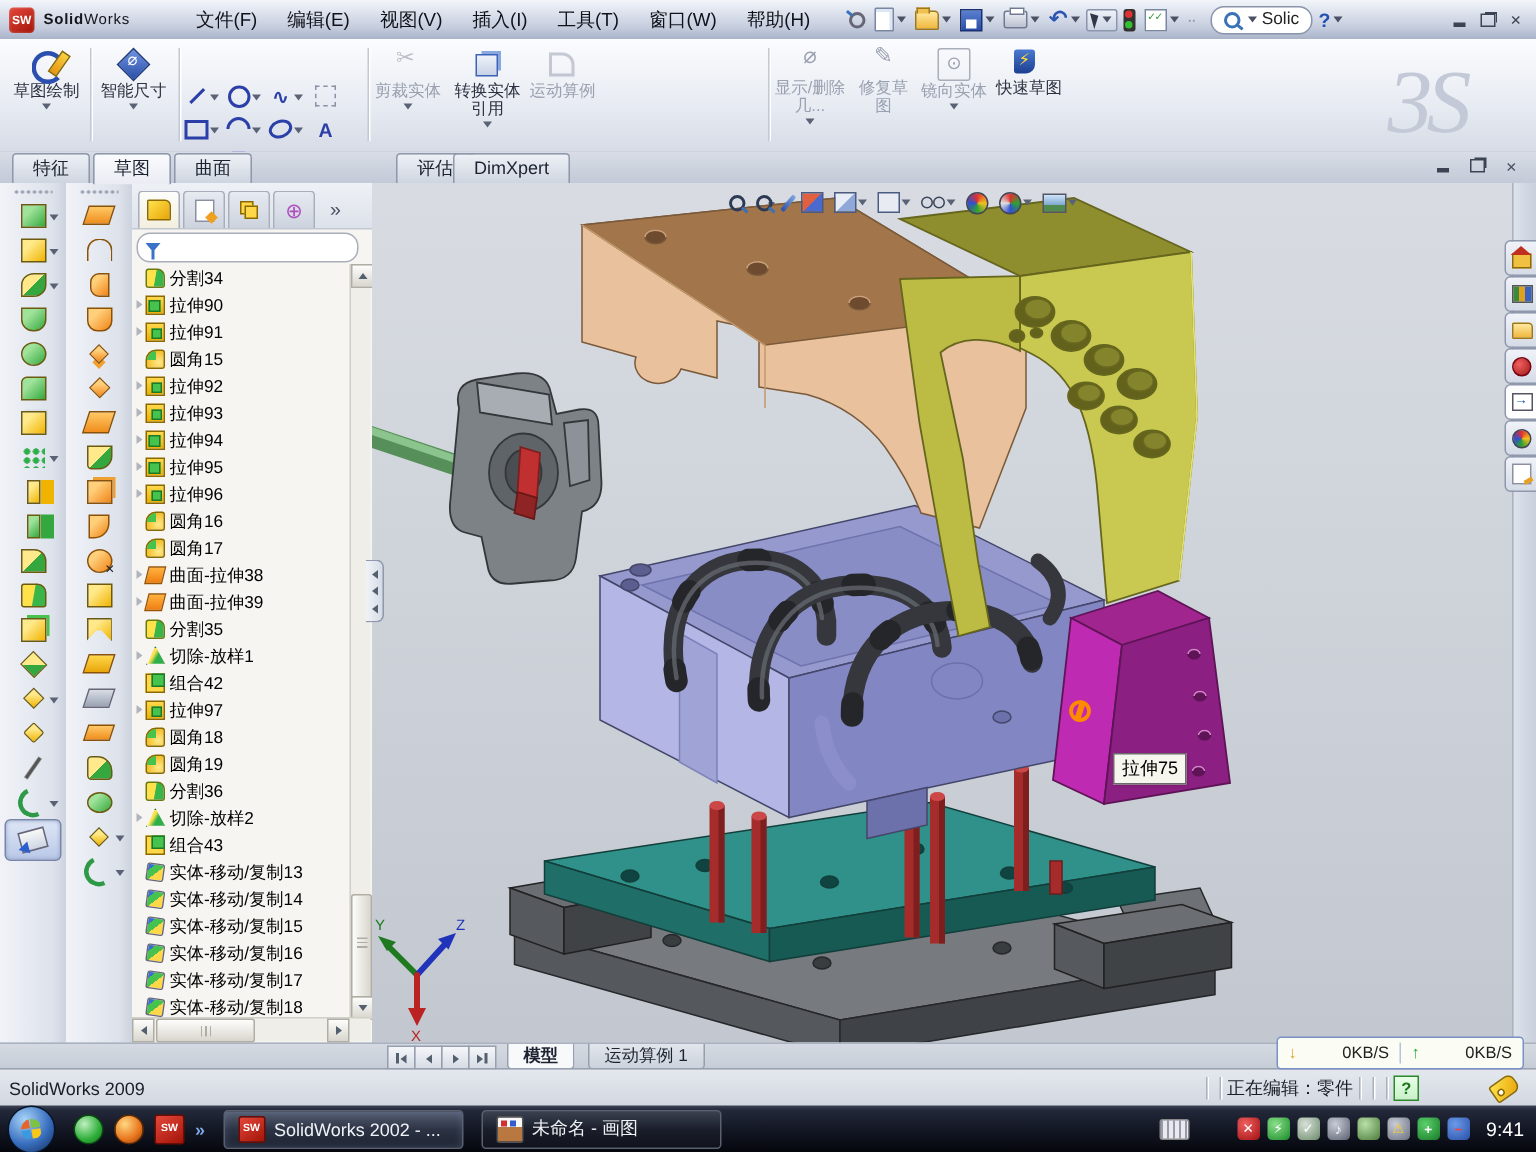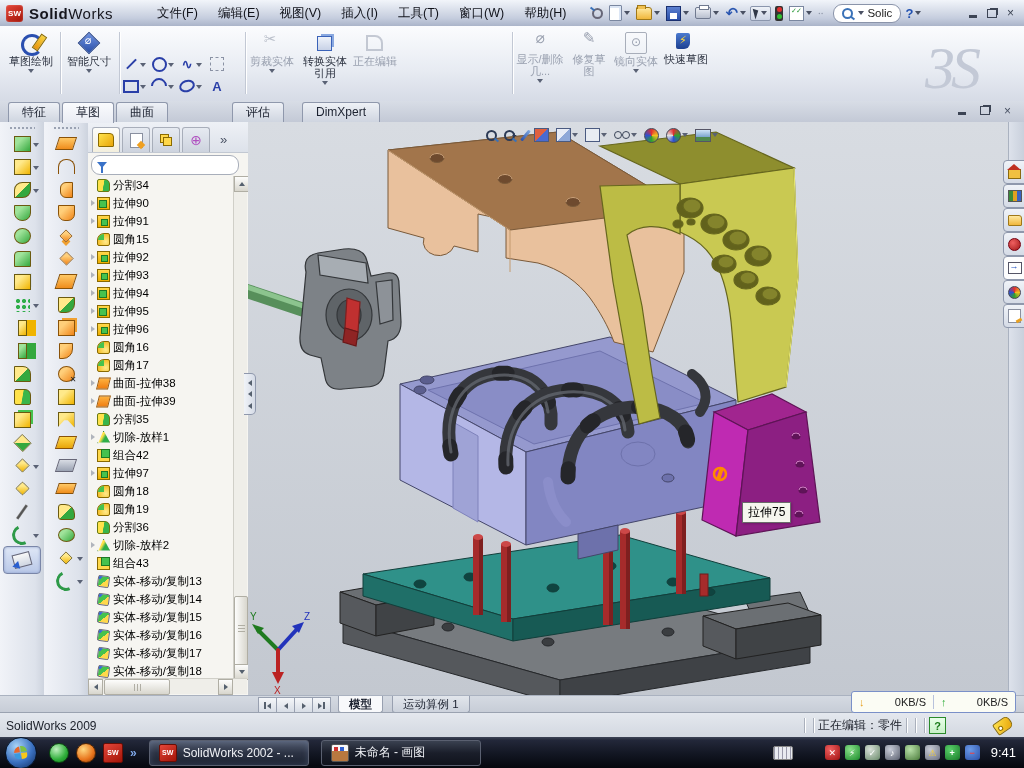--- a/index.html
+++ b/index.html
@@ -5,21 +5,21 @@
   html,body{margin:0;padding:0;background:#555;}
   .screen{position:relative;width:1024px;height:768px;overflow:hidden;
           font-family:"Liberation Sans","DejaVu Sans",sans-serif;background:#c9ced6;}
   .abs{position:absolute;}
 
   
   .titlebar{left:0;top:0;width:1024px;height:26px;background:linear-gradient(#f2f5fa,#c5cdde 70%,#aab4c9);
             border-bottom:1px solid #8a94aa;display:flex;align-items:center;}
   .swlogo{width:17px;height:17px;margin-left:6px;border-radius:3px;background:linear-gradient(145deg,#e4473a,#a31408);
           color:#fff;font-size:8px;font-weight:bold;display:flex;align-items:center;justify-content:center;box-shadow:inset 0 0 2px #fff5;}
-  .apptitle{margin-left:6px;font-size:15px;color:#15151c;letter-spacing:.5px;}
+  .apptitle{margin-left:6px;font-size:10px;color:#15151c;letter-spacing:.5px;}
   .apptitle .b{font-weight:bold}
   .menus{display:flex;margin-left:34px;}
   .menu{font-size:12.5px;color:#10121a;padding:3px 10px;cursor:default;}
   .qat{display:flex;align-items:center;margin-left:14px;gap:2px;}
   .qbtn{height:20px;display:flex;align-items:center;justify-content:center;padding:0 2px;border-radius:2px;}
   .dd{width:0;height:0;border-left:3px solid transparent;border-right:3px solid transparent;border-top:4px solid #4a5163;margin-left:2px;}
   .ic-doc{width:11px;height:14px;background:#fff;border:1px solid #7a87a0;border-radius:1px;box-shadow:inset -2px 2px 0 #dce6f5;}
   .ic-folder{width:14px;height:11px;background:linear-gradient(#ffe9a0,#f0b73c);border:1px solid #a07818;border-radius:1px 3px 1px 1px;position:relative;}
   .ic-folder::before{content:"";position:absolute;top:-3px;left:0;width:7px;height:3px;background:#f0c050;border:1px solid #a07818;border-bottom:none;}
   .ic-save{width:13px;height:13px;background:linear-gradient(#5b7fd0,#2a4fa8);border:1px solid #1a3070;position:relative;}
@@ -377,21 +377,21 @@
       <div>剪裁实体</div>
         <div class="ddc"></div>
     </div>
     <div class="cbtn" style="left:299px;width:52px;">
       <div class="big bigcube"></div>
       <div>转换实体引用</div>
         <div class="ddc"></div>
     </div>
     <div class="cbtn dis" style="left:353px;width:44px;">
       <div class="big goff"></div>
-      <div>正在编辑</div>
+      <div>运动算例</div>
     </div>
     <div class="vsep" style="left:512px;"></div>
     <div class="cbtn dis" style="left:516px;width:48px;">
       <div class="big" style="width:20px;height:20px;color:#9aa1b0;font-size:15px;">⌀</div>
       <div>显示/删除几...</div>
         <div class="ddc"></div>
     </div>
     <div class="cbtn dis" style="left:568px;width:42px;">
       <div class="big" style="width:20px;height:20px;color:#9aa1b0;font-size:15px;">✎</div>
       <div>修复草图</div>
@@ -406,21 +406,21 @@
       <div>快速草图</div>
     </div>
     <div class="abs watermark" style="left:925px;top:8px;">3S</div>
   </div>
 
   <div class="abs tabrow">
     <div class="rtab" style="left:8px;">特征</div>
     <div class="rtab active" style="left:62px;">草图</div>
     <div class="rtab" style="left:116px;">曲面</div>
     <div class="rtab" style="left:170px;margin-top:20px;">模具工具</div>
-    <div class="rtab" style="left:232px;">评估</div>
+    <div class="rtab" style="left:264px;">评估</div>
     <div class="rtab" style="left:302px;">DimXpert</div>
     <div class="docwin" style="right:8px;">
       <div class="dwb">
           <div class="minbar" style="margin-top:5px;"></div>
         </div>
       <div class="dwb">
           <div class="restsq"></div>
         </div>
       <div class="dwb">
           <span>×</span>

